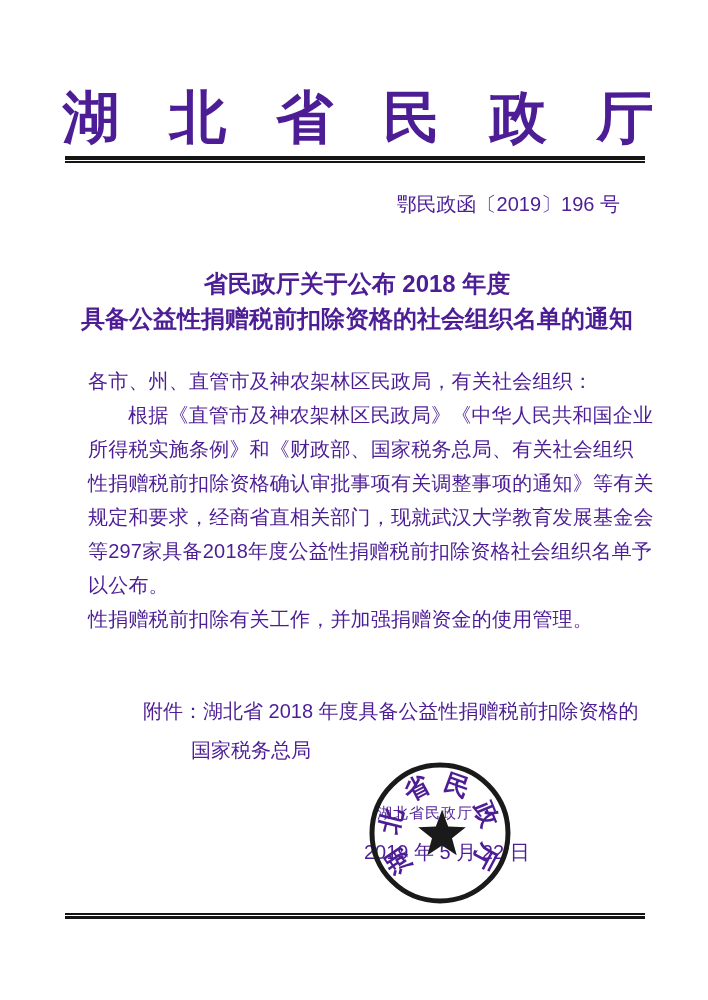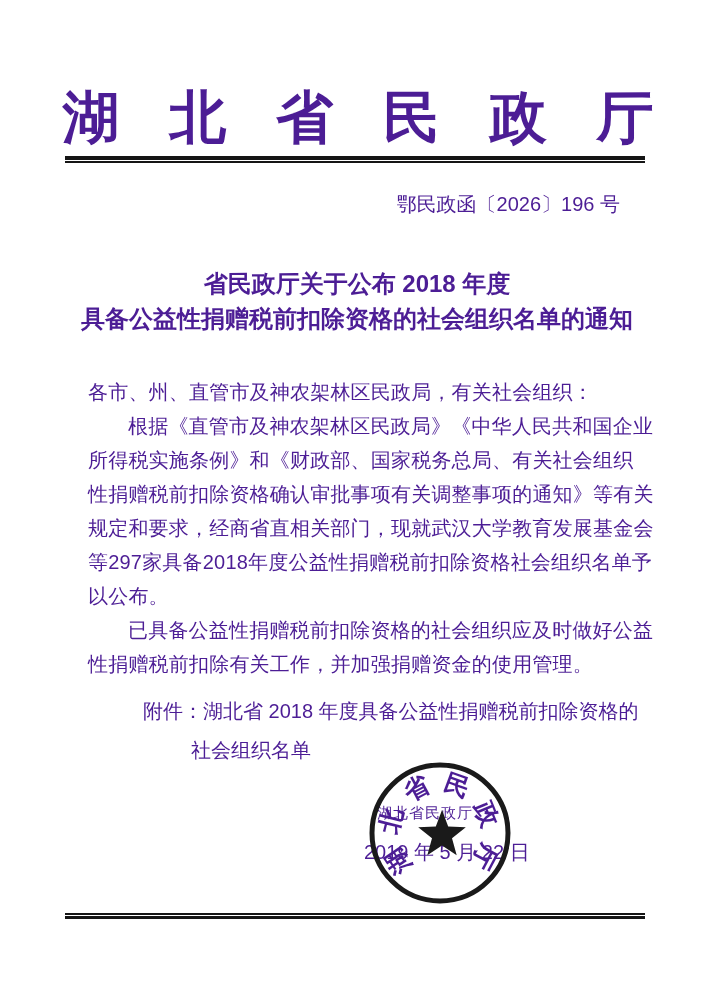--- a/index.html
+++ b/index.html
@@ -29,21 +29,21 @@
     text-align:right;font-size:20px;white-space:nowrap;
   }
   
   .notice-title{
     position:absolute;top:266px;left:0;width:714px;
     text-align:center;font-weight:bold;font-size:24px;line-height:35px;
   }
   .notice-title div{white-space:nowrap;}
   
   .body-text{
-    position:absolute;top:375px;left:88px;width:560px;
+    position:absolute;top:364px;left:88px;width:560px;
     font-size:20px;line-height:34px;
   }
   .body-text .line{white-space:nowrap;letter-spacing:0.2px;}
   .body-text .indent{text-indent:40px;}
   
   .attach-1{position:absolute;top:698px;left:131px;font-size:20px;white-space:nowrap;margin-left:12px;}
   .attach-2{position:absolute;top:737px;left:191px;font-size:20px;white-space:nowrap;}
   
   .issuer{position:absolute;top:804px;left:377px;font-size:15px;letter-spacing:1px;white-space:nowrap;}
   .issue-date{position:absolute;top:839px;left:364px;font-size:20px;white-space:nowrap;}
@@ -68,41 +68,40 @@
 
 <div class="page">
 
   <div class="agency">湖 北 省 民 政 厅</div>
 
   <div class="rule rule-top">
     <div class="r1"></div>
     <div class="r2"></div>
   </div>
 
-  <div class="doc-number">鄂民政函〔2026〕196 号</div>
+  <div class="doc-number">鄂民政函〔2019〕196 号</div>
 
   <div class="notice-title">
     <div>省民政厅关于公布 2018 年度</div>
     <div>具备公益性捐赠税前扣除资格的社会组织名单的通知</div>
   </div>
 
   <div class="body-text">
     <div class="line">各市、州、直管市及神农架林区民政局，有关社会组织：</div>
     <div class="line indent">根据《直管市及神农架林区民政局》《中华人民共和国企业</div>
     <div class="line">所得税实施条例》和《财政部、国家税务总局、有关社会组织</div>
     <div class="line">性捐赠税前扣除资格确认审批事项有关调整事项的通知》等有关</div>
     <div class="line">规定和要求，经商省直相关部门，现就武汉大学教育发展基金会</div>
     <div class="line">等297家具备2018年度公益性捐赠税前扣除资格社会组织名单予</div>
     <div class="line">以公布。</div>
-    <div class="line indent">已具备公益性捐赠税前扣除资格的社会组织应及时做好公益</div>
     <div class="line">性捐赠税前扣除有关工作，并加强捐赠资金的使用管理。</div>
   </div>
 
   <div class="attach-1">附件：湖北省 2018 年度具备公益性捐赠税前扣除资格的</div>
-  <div class="attach-2">社会组织名单</div>
+  <div class="attach-2">国家税务总局</div>
 
   <div class="issuer">湖北省民政厅</div>
   <div class="issue-date">2019 年 5 月 22 日</div>
 
   <div class="seal">
     <svg width="148" height="148" viewBox="0 0 148 148">
       <circle cx="74" cy="73" r="68" fill="none" stroke="#1a1a1a" stroke-width="5"></circle>
       <polygon points="76,50 82.2,66.5 99.8,67.3 86,78.2 90.7,95.2 76,85.5 61.3,95.2 66,78.2 52.2,67.3 69.8,66.5" fill="#1a1a1a"></polygon>
     </svg>
     <div class="seal-chars">

